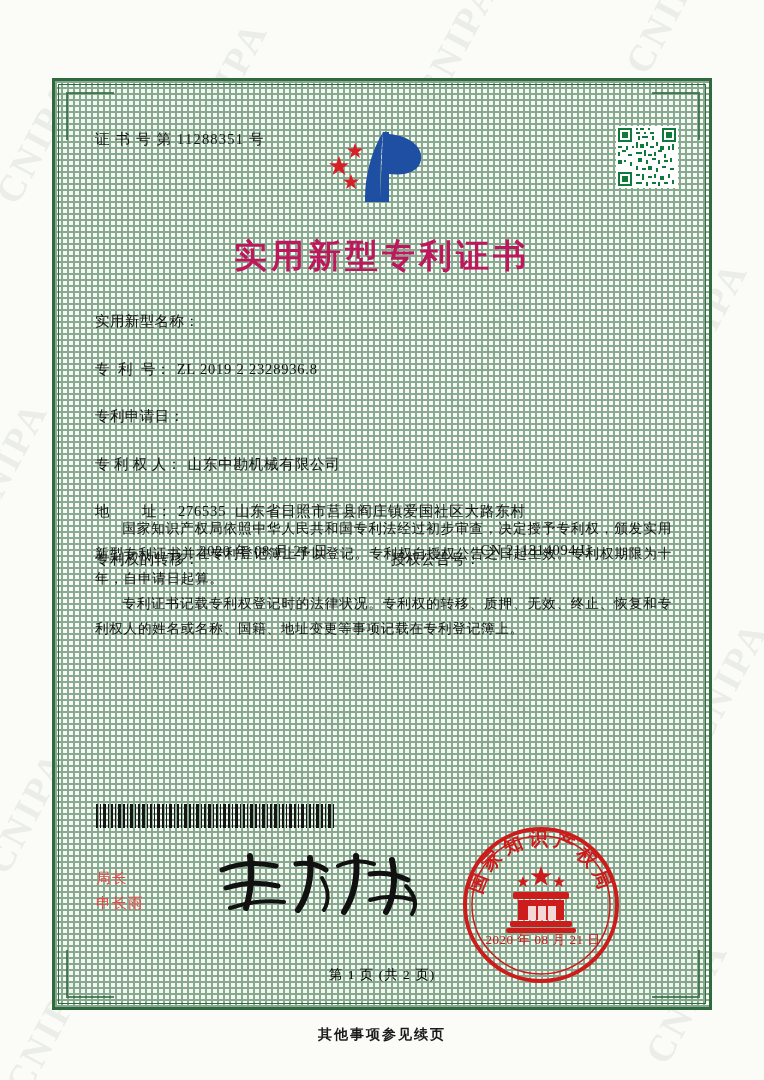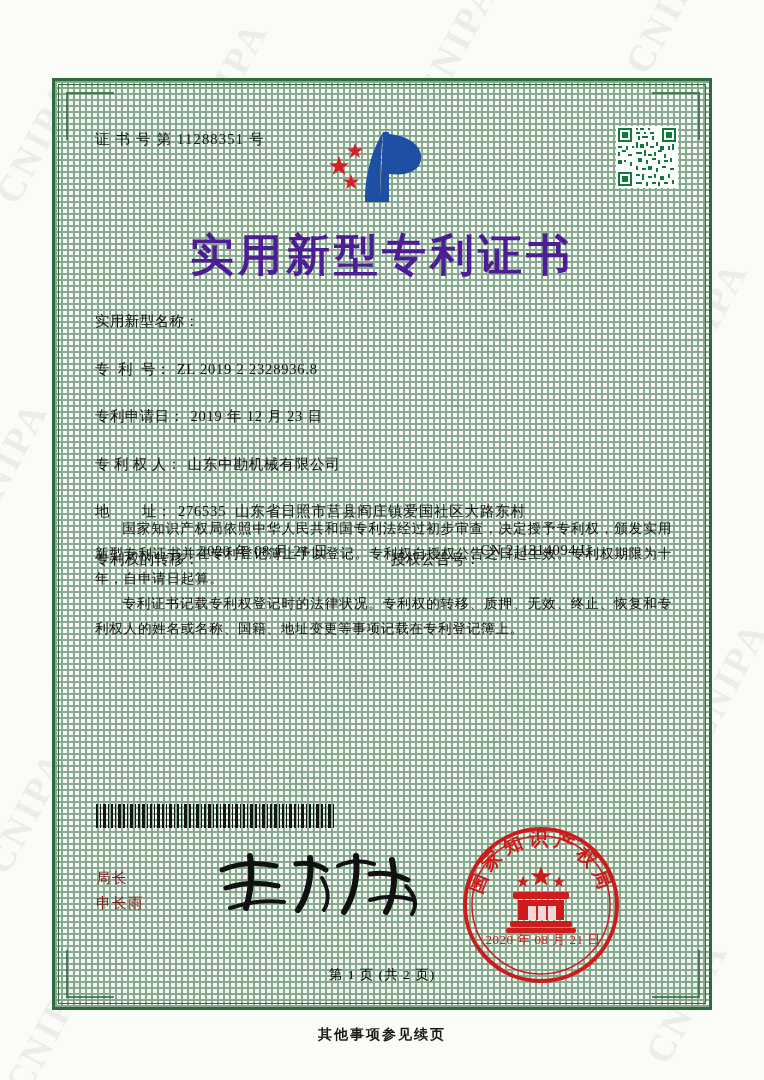--- a/index.html
+++ b/index.html
@@ -135,26 +135,26 @@
     right: 26px;
     top: 40px;
     width: 62px;
     height: 62px;
   }
 
   .title {
     position: absolute;
     left: 0;
     right: 0;
-    top: 140px;
+    top: 148px;
     text-align: center;
-    font-size: 44px;
+    font-size: 33px;
     font-weight: bold;
     letter-spacing: 4px;
-    color: #4c1d95;
+    color: #be185d;
     font-family: "DejaVu Serif", "Liberation Serif", serif;
   }
 
   .fields {
     position: absolute;
     left: 35px;
     top: 218px;
     right: 30px;
   }
   .field {
@@ -212,21 +212,21 @@
     height: 24px;
   }
 
   .sign-block {
     position: absolute;
     left: 36px;
     top: 780px;
     font-size: 14.5px;
     letter-spacing: 1.5px;
     line-height: 25px;
-    color: #7f1d1d;
+    color: #ef4444;
   }
 
   .signature {
     position: absolute;
     left: 150px;
     top: 762px;
     width: 230px;
     height: 70px;
   }
 
@@ -406,21 +406,20 @@
       </div>
 
 
       <div class="field">
         <span class="lbl">专  利  号：</span>
         <span class="val">ZL 2019 2 2328936.8</span>
       </div>
 
       <div class="field">
         <span class="lbl">专利申请日：</span>
-        <span class="val">2019 年 12 月 23 日</span>
       </div>
 
       <div class="field">
         <span class="lbl">专 利 权 人：</span>
         <span class="val">山东中勘机械有限公司</span>
       </div>
 
       <div class="field">
         <span class="lbl">地        址：</span>
         <span class="val">276535  山东省日照市莒县阎庄镇爱国社区大路东村</span>

